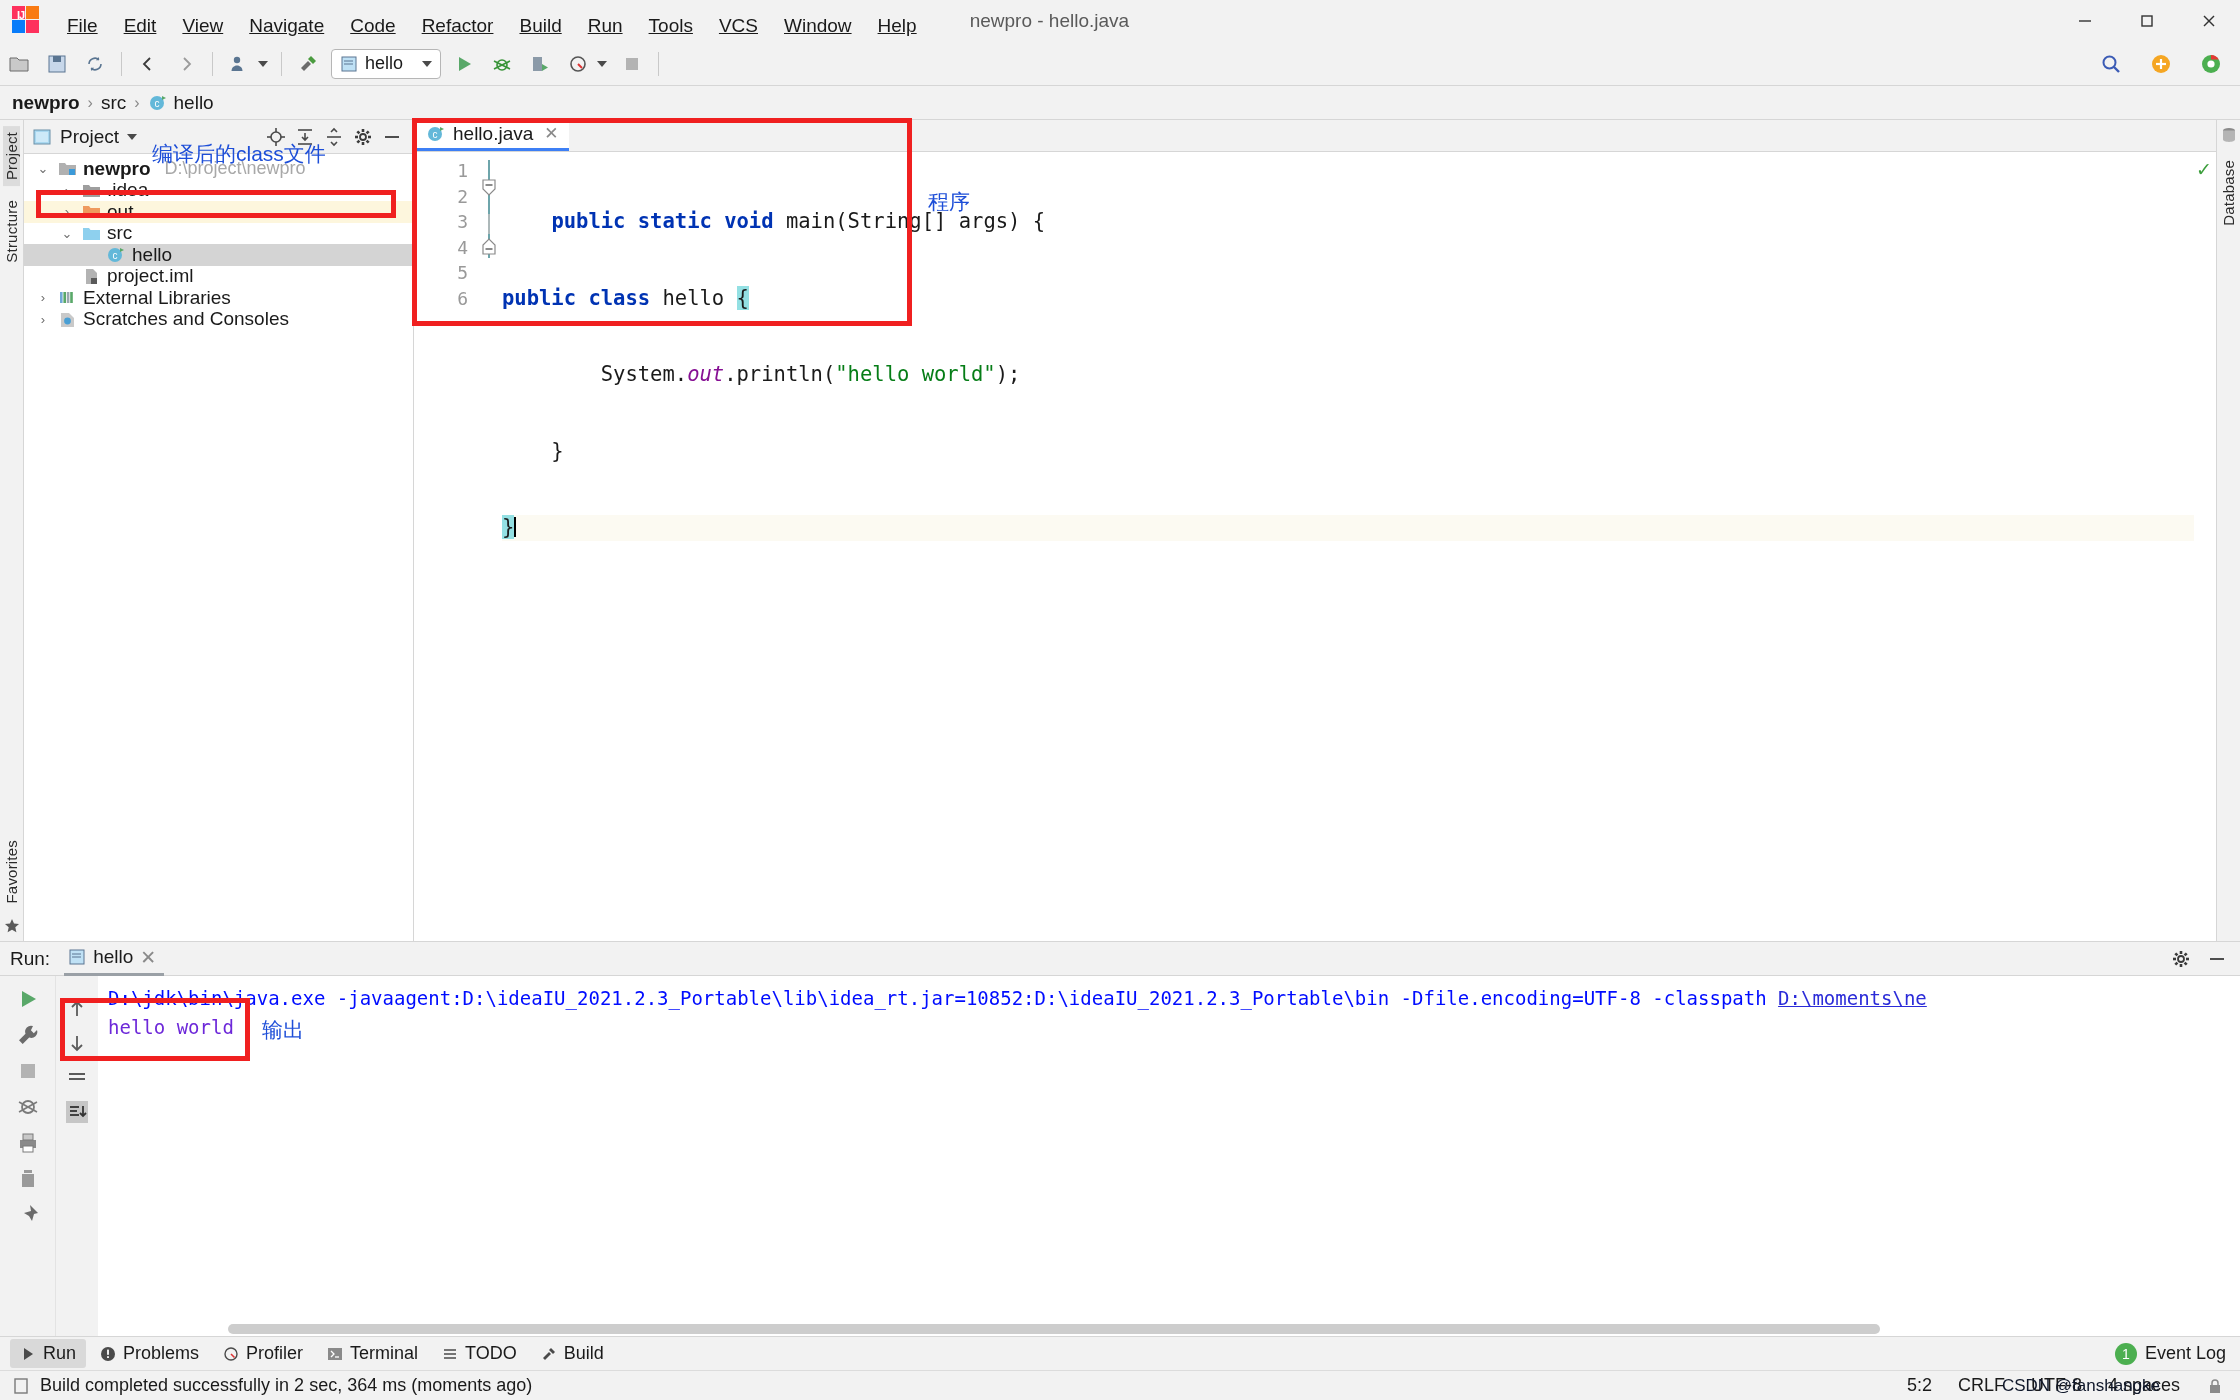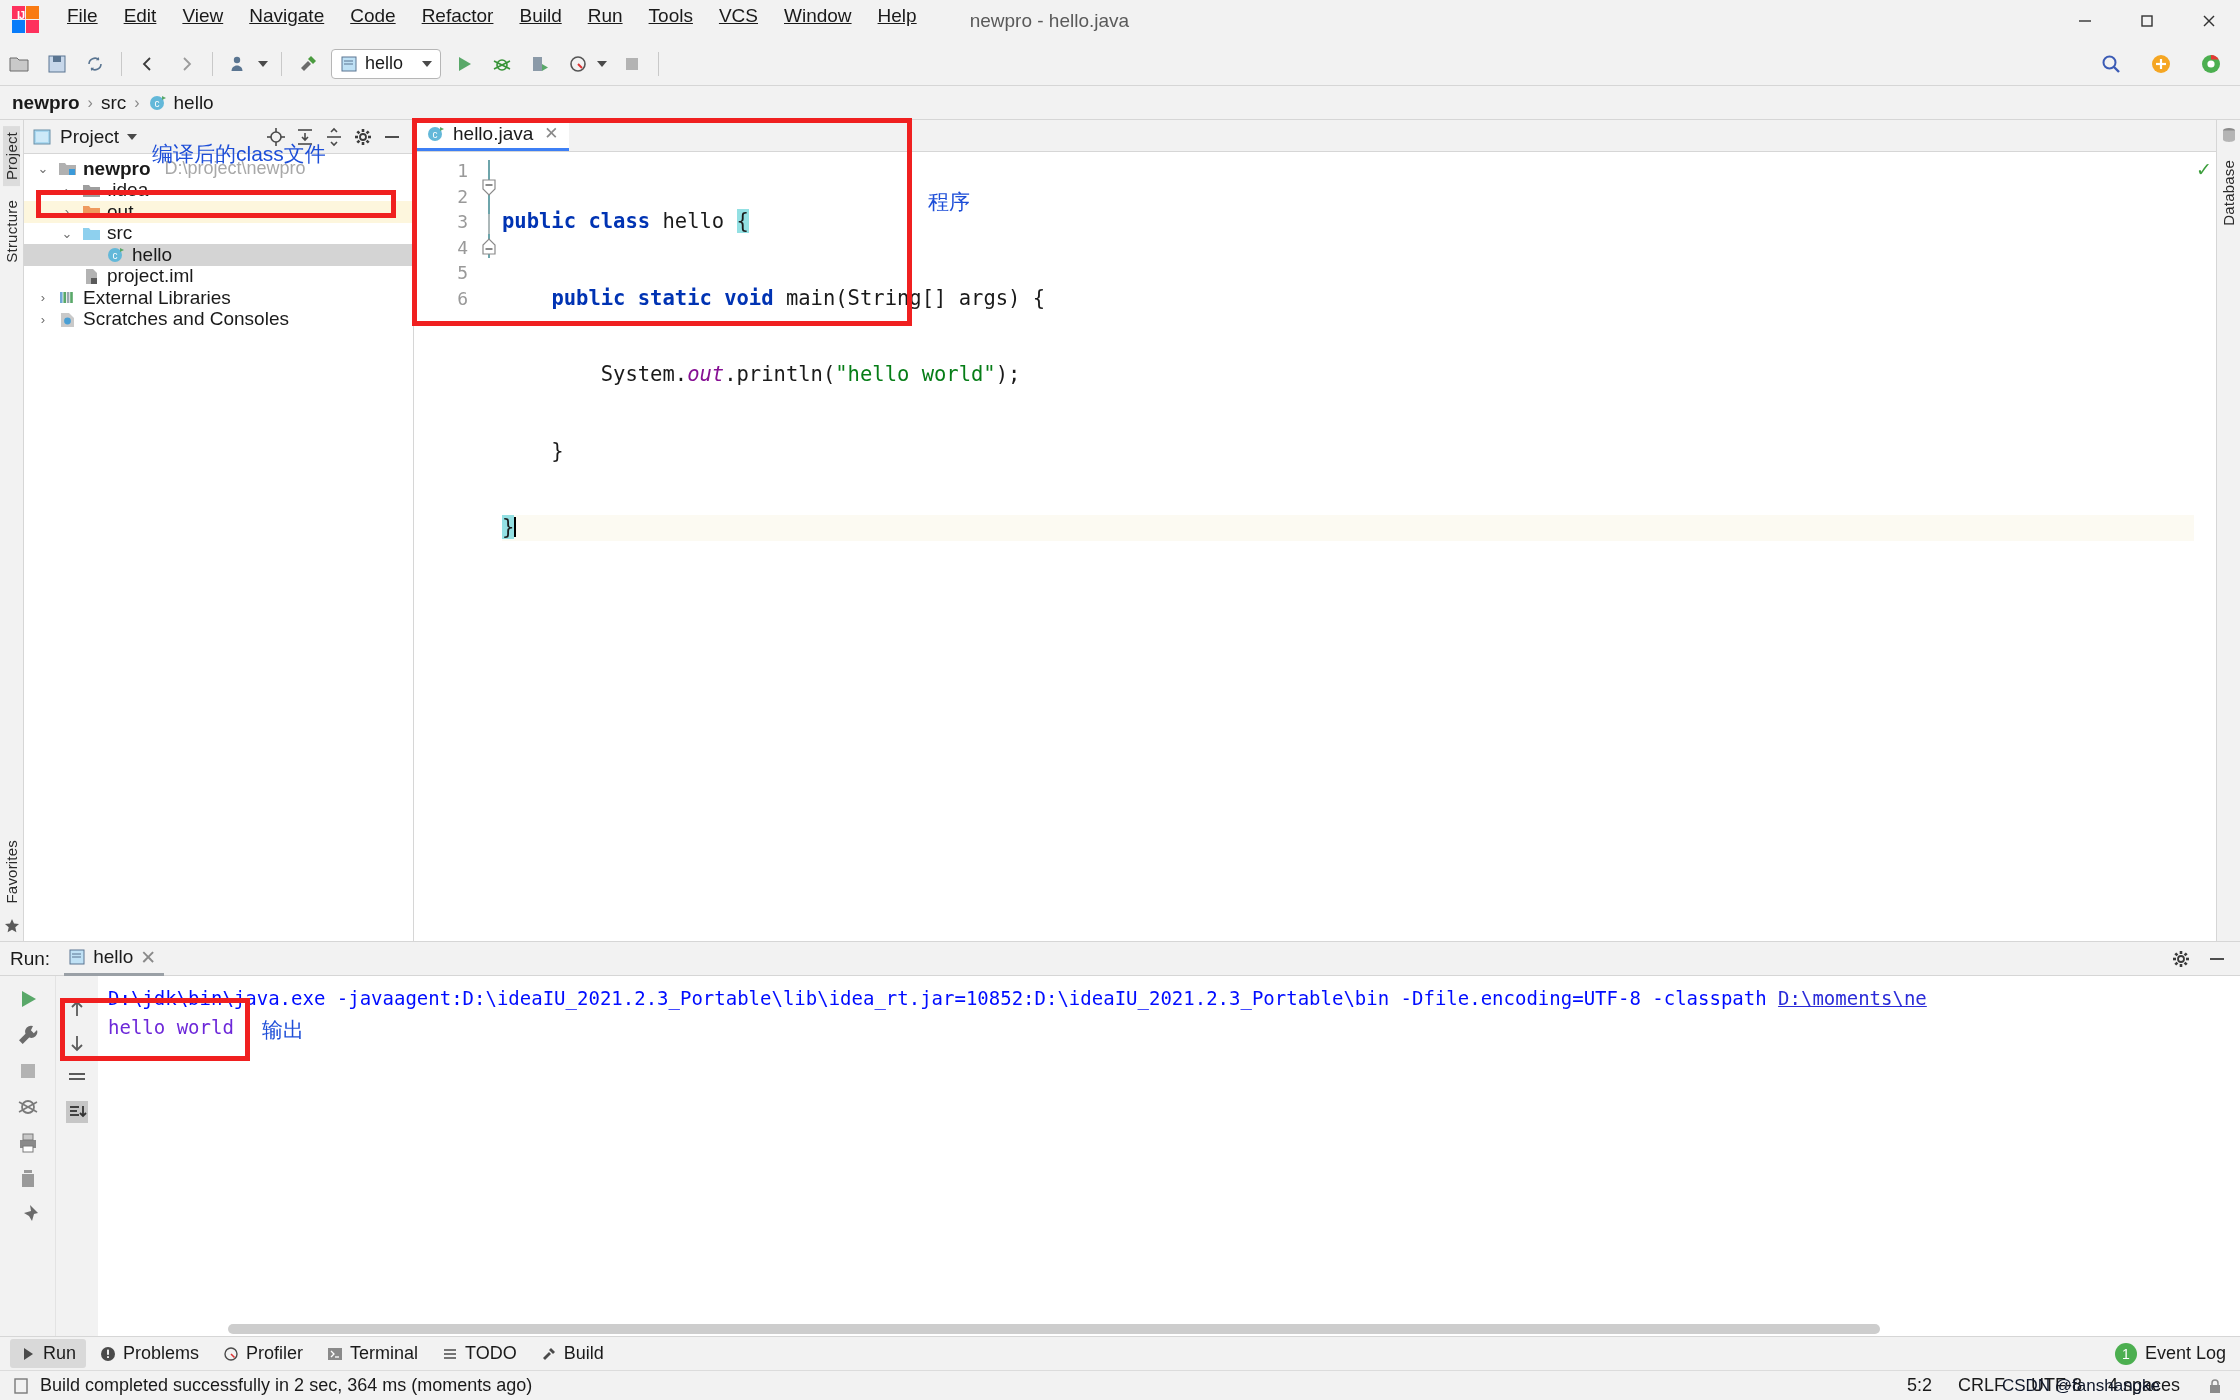--- a/index.html
+++ b/index.html
@@ -18,21 +18,21 @@
     height:42px; display:flex; align-items:center; background:#f2f2f2;
     position:relative; flex:0 0 42px;
   }
   .app-logo { width:30px; height:30px; margin-left:12px; margin-right:12px; position:relative; flex:0 0 auto;}
   .app-logo .sq { position:absolute; width:13px; height:13px; }
   .app-logo .s1 { left:0; top:0; background:#fe315d; }
   .app-logo .s2 { left:14px; top:0; background:#f97a12; }
   .app-logo .s3 { left:0; top:14px; background:#087cfa; }
   .app-logo .s4 { left:14px; top:14px; background:#fe315d; }
   .app-logo .ij { position:absolute; left:5px; top:3px; color:#fff; font-size:11px; font-weight:bold; letter-spacing:-1px; z-index:3;}
-  .menu { display:flex; align-items:flex-start; height:42px; }
+  .menu { display:flex; align-items:flex-end; height:42px; }
   .menu-item {
     padding:4px 13px; font-size:19px; color:#1a1a1a; cursor:default; line-height:24px;
   }
   .menu-item u { text-decoration:underline; }
   .win-title {
     margin-left:40px; font-size:19px; color:#5a5a5a;
   }
   .win-buttons { position:absolute; right:0; top:0; height:42px; display:flex; }
   .win-btn { width:62px; height:42px; display:flex; align-items:center; justify-content:center; color:#333; font-size:17px;}
 
@@ -563,22 +563,22 @@
           <svg width="26" height="160" viewBox="0 0 26 160">
             <line x1="13" y1="2" x2="13" y2="100" stroke="#4a8f96" stroke-width="1.6"></line>
             <path d="M7 22h12v9l-6 6-6-6z" fill="#fff" stroke="#8a8a8a" stroke-width="1.2"></path>
             <line x1="9.5" y1="27" x2="16.5" y2="27" stroke="#5a5a5a" stroke-width="1.4"></line>
             <line x1="13" y1="56" x2="13" y2="76" stroke="#bdbdbd" stroke-width="1.6"></line>
             <path d="M7 96h12v-9l-6-6-6 6z" fill="#fff" stroke="#8a8a8a" stroke-width="1.2"></path>
             <line x1="9.5" y1="91" x2="16.5" y2="91" stroke="#5a5a5a" stroke-width="1.4"></line>
           </svg>
         </div>
         <div class="code">
+          <div class="ln">    <span class="kw">public</span> <span class="kw">static</span> <span class="kw">void</span> main(String[] args) {</div>
           <div class="ln"><span class="kw">public</span> <span class="kw">class</span> hello <span class="brace-hl">{</span></div>
-          <div class="ln">    <span class="kw">public</span> <span class="kw">static</span> <span class="kw">void</span> main(String[] args) {</div>
           <div class="ln">        System.<span class="fld">out</span>.println(<span class="str">"hello world"</span>);</div>
           <div class="ln">    }</div>
           <div class="ln cur"><span class="brace-hl">}</span><span class="cursor"></span></div>
           <div class="ln"></div>
         </div>
         <div class="editor-right-strip">
           <span class="ok-check">✓</span>
         </div>
       </div>
     </div>

